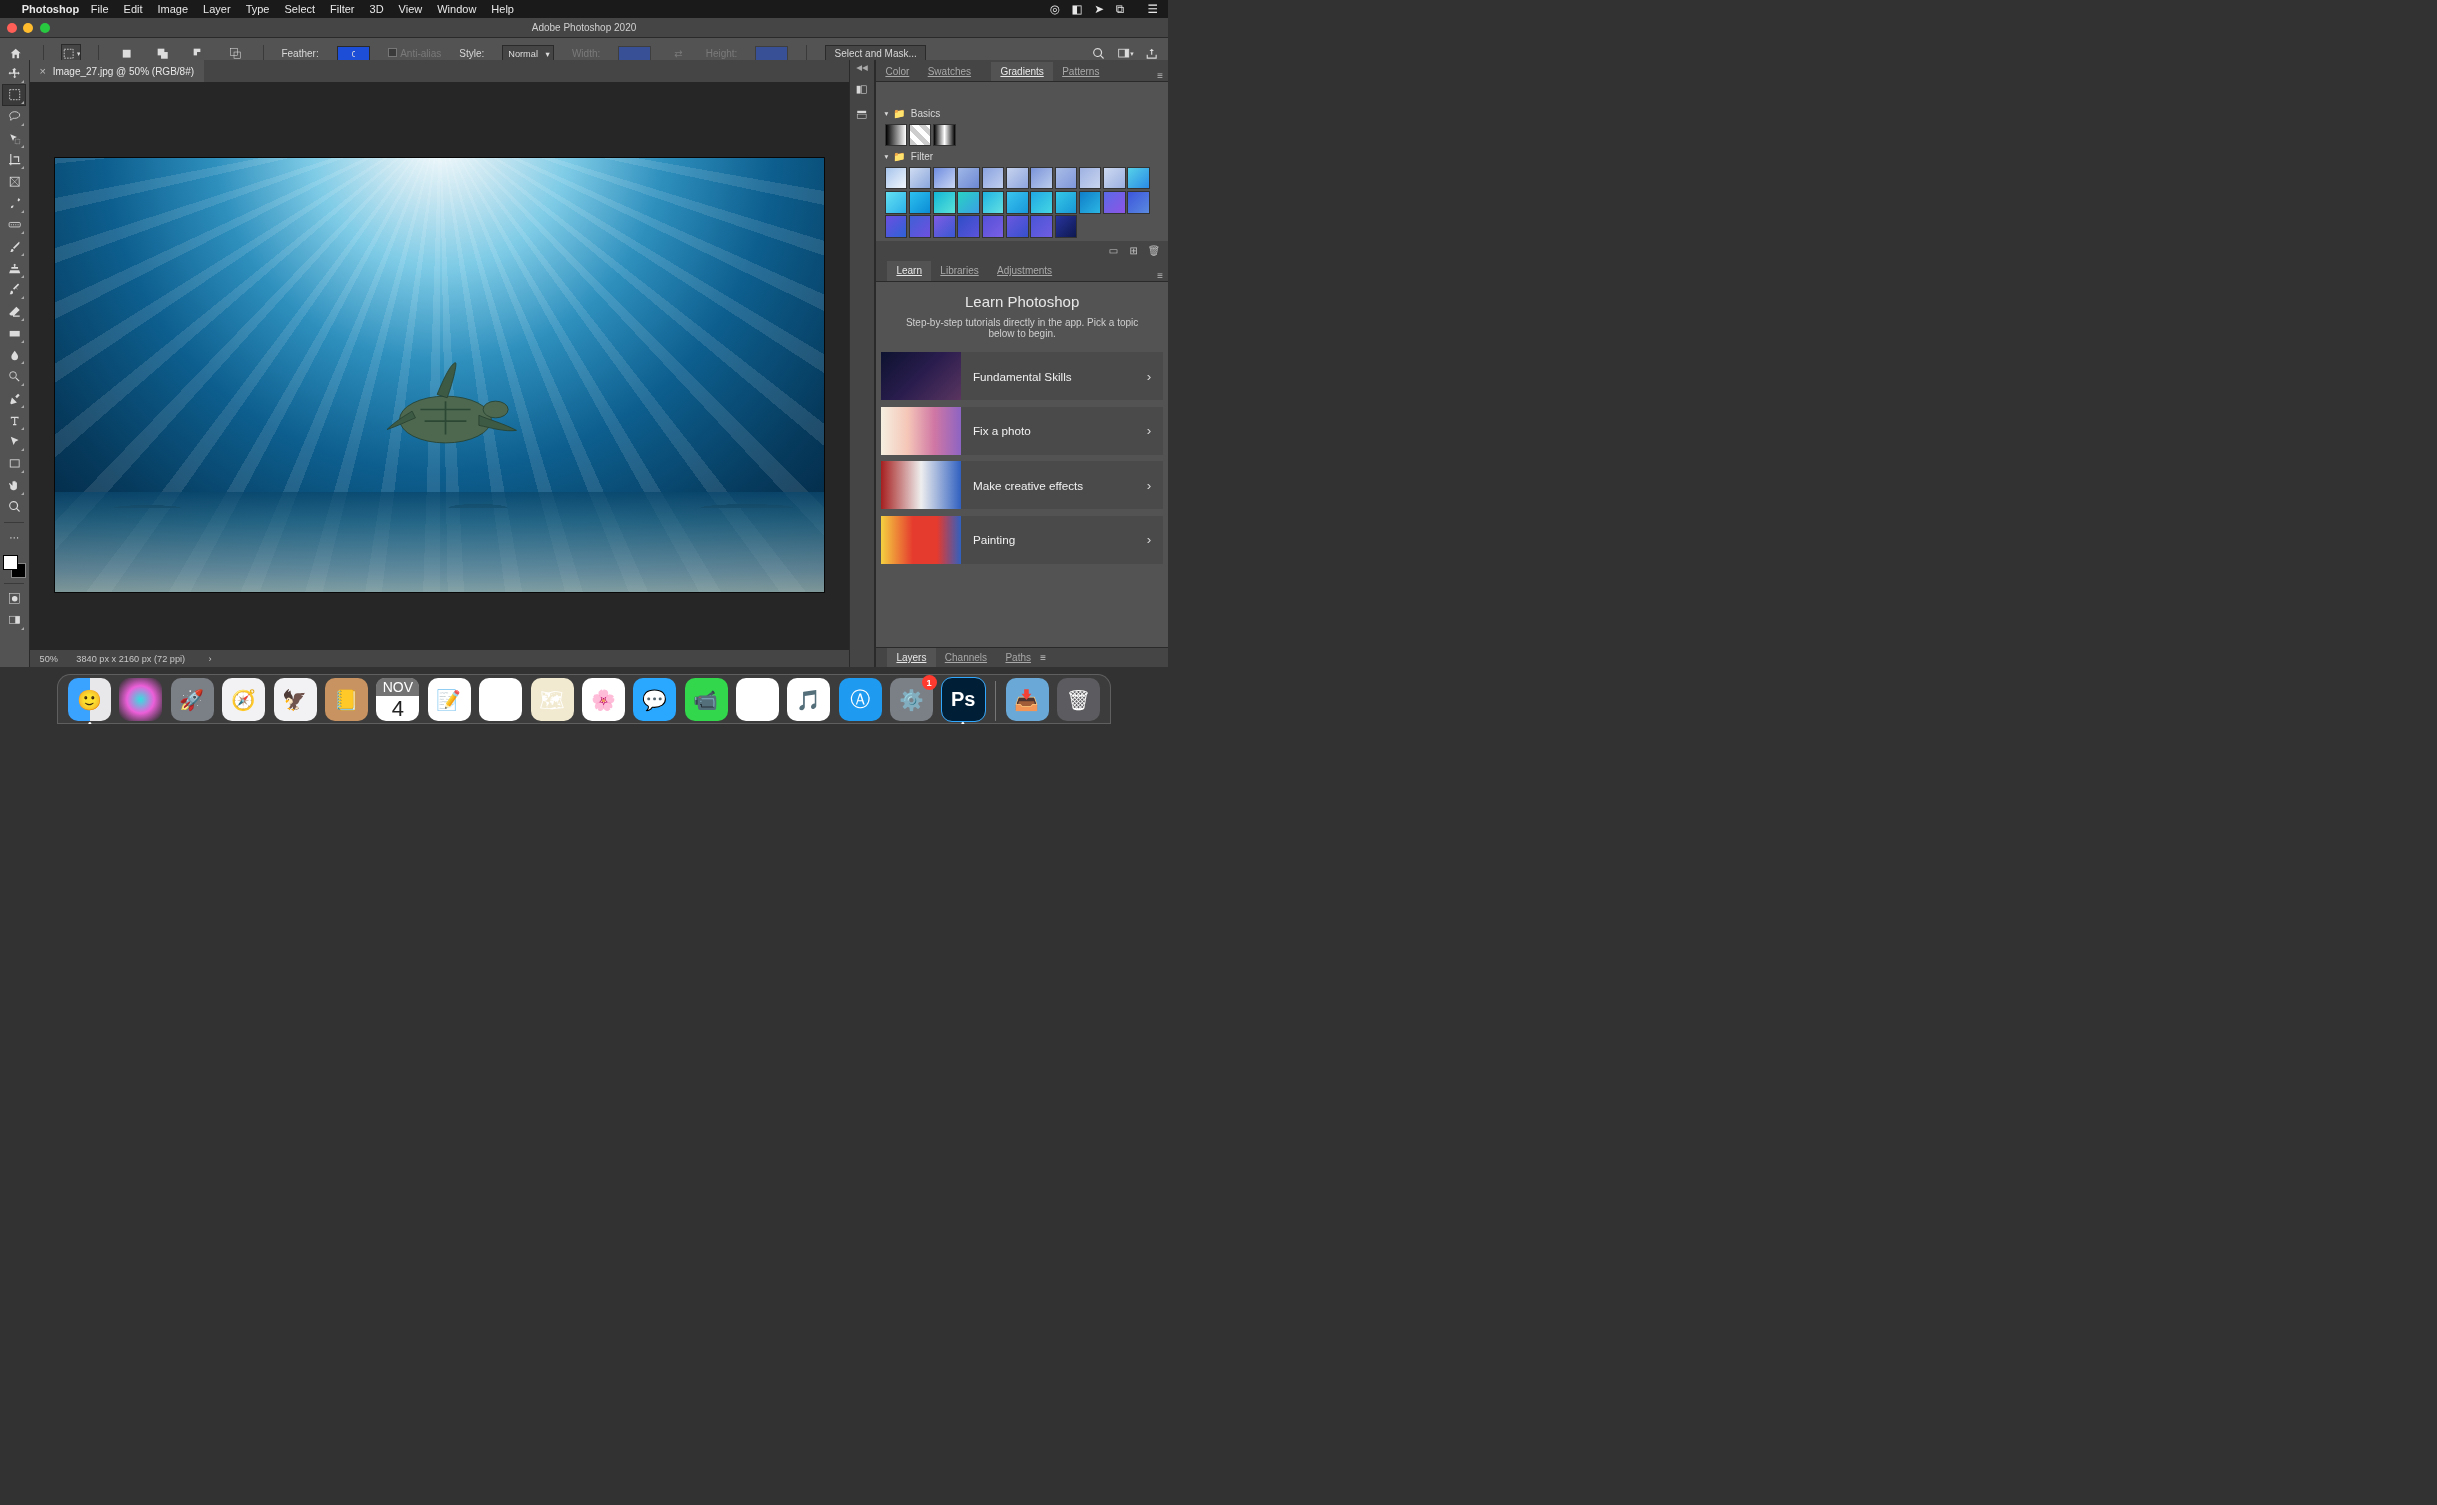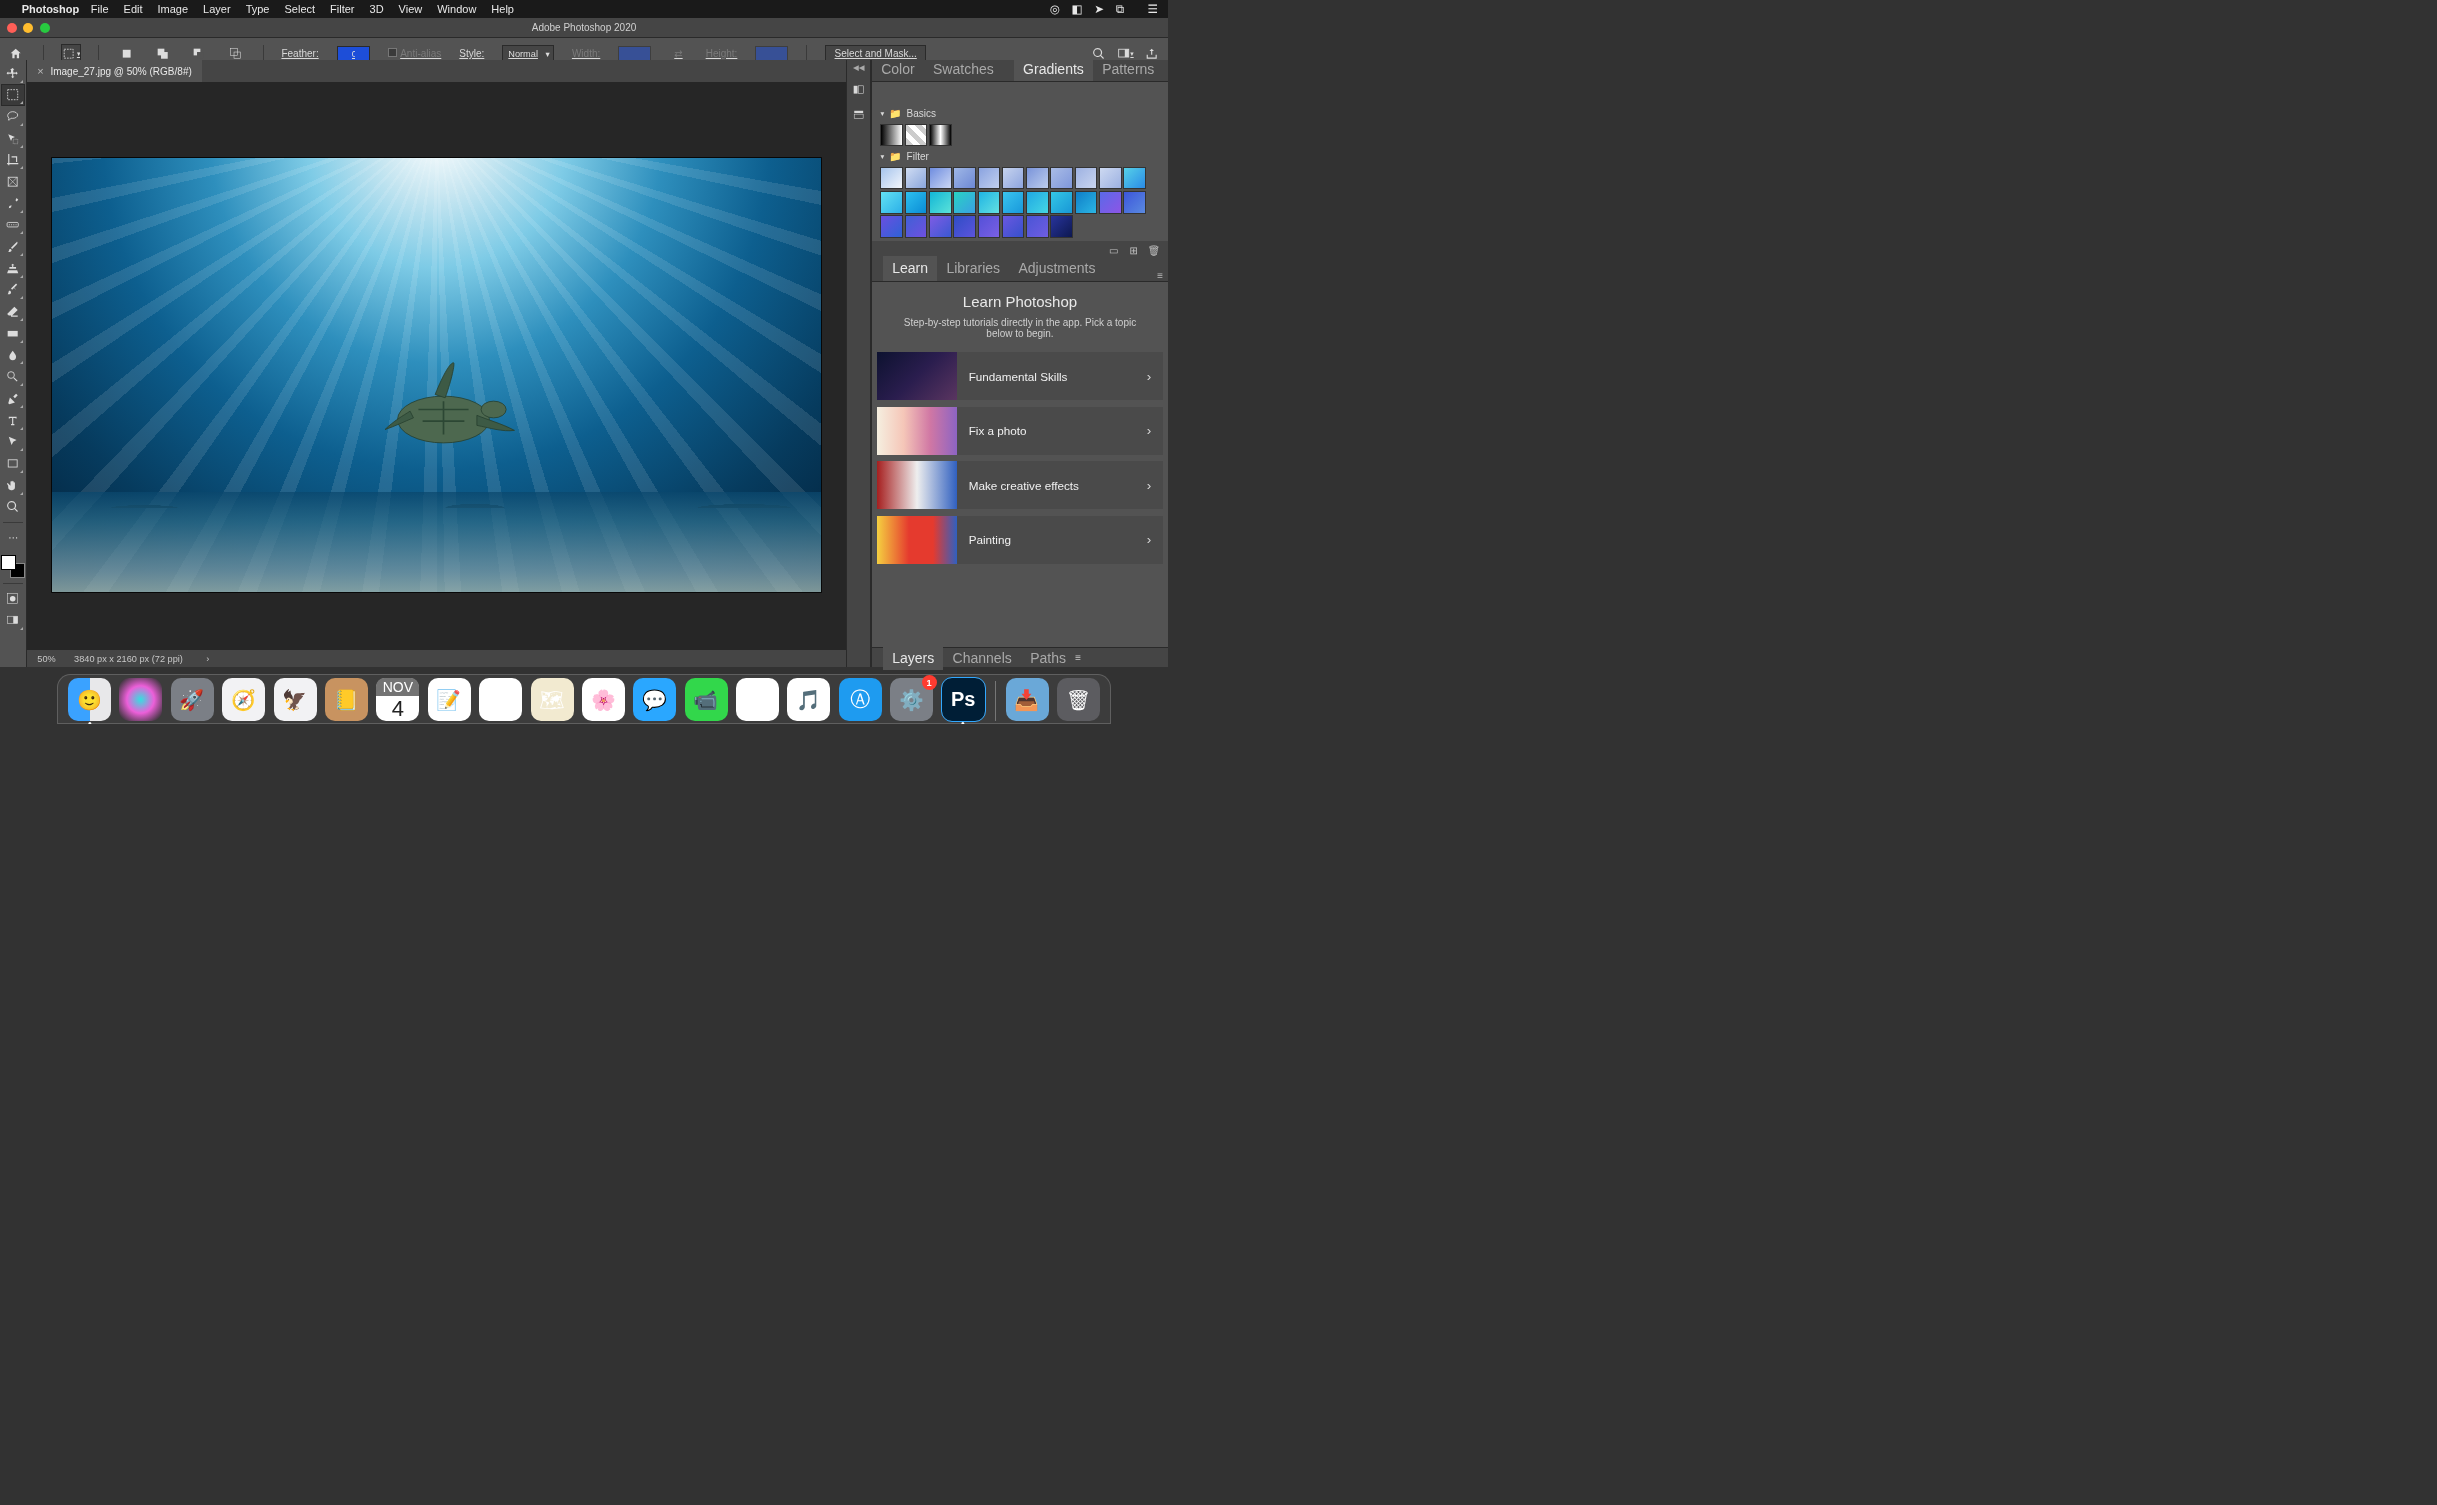--- a/index.html
+++ b/index.html
@@ -14,21 +14,21 @@
 .menubar .ricon { margin-left:11.7px; font-size:11.7px; }
 
 
 .titlebar { height:18.4px; background:#454545; display:flex; align-items:center; padding:0 6.7px; color:#d0d0d0; font-size:10px; position:relative; }
 .traffic { display:flex; gap:6.7px; }
 .tl { width:10px; height:10px; border-radius:50%; }
 .tl.red{background:#ff5f57;} .tl.yel{background:#ffbd2e;} .tl.grn{background:#28c940;}
 .titlebar .title { position:absolute; left:50%; transform:translateX(-50%); }
 
 
-.optionsbar { height:34px; background:#535353; display:flex; align-items:center; padding:0 6.7px; gap:18px; font-size:10px; color:#d8d8d8; border-top:0.8px solid #2a2a2a; border-bottom:0.8px solid #2a2a2a;text-decoration:underline; }
+.optionsbar { height:34px; background:#535353; display:flex; align-items:center; padding:0 6.7px; gap:18px; font-size:10px; color:#d8d8d8; border-top:0.8px solid #2a2a2a; border-bottom:0.8px solid #2a2a2a; }
 .iconbtn { width:18.4px; height:18.4px; display:flex; align-items:center; justify-content:center; color:#dcdcdc; }
 .iconbtn svg { width:13.4px; height:13.4px; fill:currentColor; }
 .optionsbar .sep { width:0.8px; height:16.7px; background:#3a3a3a; }
 .optionsbar input[type=text] { width:33px; height:15px; background:#1d4ed8; border:0.8px solid #2a2a2a; color:#ddd; font-size:9.2px; padding:0 14px; }
 .optionsbar .sel { height:16.7px; background:#454545; border:0.8px solid #2a2a2a; color:#ddd; font-size:9.2px; padding:0 15px 0 5px; display:flex; align-items:center; position:relative; }
 .optionsbar .sel::after{content:"▾"; position:absolute; right:3.3px; font-size:8.4px;}
 .optionsbar .chk { width:9.2px; height:9.2px; border:0.8px solid #777; display:inline-block; margin-right:3.3px; background:#3a3a3a;}
 .optionsbar .lbl-dim{ color:#7a7a7a; }
 .optionsbar .maskbtn { background:#454545; border:0.8px solid #2a2a2a; padding:2.5px 8.4px; }
 .optionsbar .right { margin-left:auto; display:flex; gap:8.4px; align-items:center; }
@@ -70,21 +70,21 @@
 .statusbar .chev{margin-left:5px;}
 
 
 .mini-strip{width:27px;background:#454545;display:flex;flex-direction:column;align-items:center;padding-top:3.3px;gap:10px;border-left:0.8px solid #2a2a2a;border-right:0.8px solid #2a2a2a;}
 .mini-strip .collapse-arrow{font-size:7.5px;color:#aaa;}
 .mini-strip .micon{width:16.7px;height:15px;display:flex;align-items:center;justify-content:center;color:#d8d8d8;}
 
 
 .panels{ width:297px; background:#454545; display:flex; flex-direction:column; border-left:0.8px solid #2a2a2a;}
 .panel-tabs{height:22px;display:flex;align-items:flex-end;background:#454545;border-bottom:0.8px solid #2a2a2a;}
-.ptab{padding:4.2px 9.2px;color:#a9a9a9;font-size:14px;}
+.ptab{padding:4.2px 9.2px;color:#a9a9a9;font-size:10px;text-decoration:underline;}
 .ptab.active{background:#535353;color:#e8e8e8;margin-left:11px;}
 .panel-tabs .pmenu{margin-left:auto;padding:0 5px;color:#b8b8b8;}
 .panel-body{background:#535353;}
 
 
 .grad-panel{padding:3.3px 5px 3.3px 8.4px;}
 .grad-group{margin-top:1.7px;}
 .grad-head{display:flex;align-items:center;gap:5px;font-size:10px;color:#d8d8d8;padding:2.5px 0;}
 .grad-head .disclose{font-size:7.5px;}
 .grad-swatches{display:flex;flex-wrap:wrap;gap:1.7px;margin-top:2.5px;}

